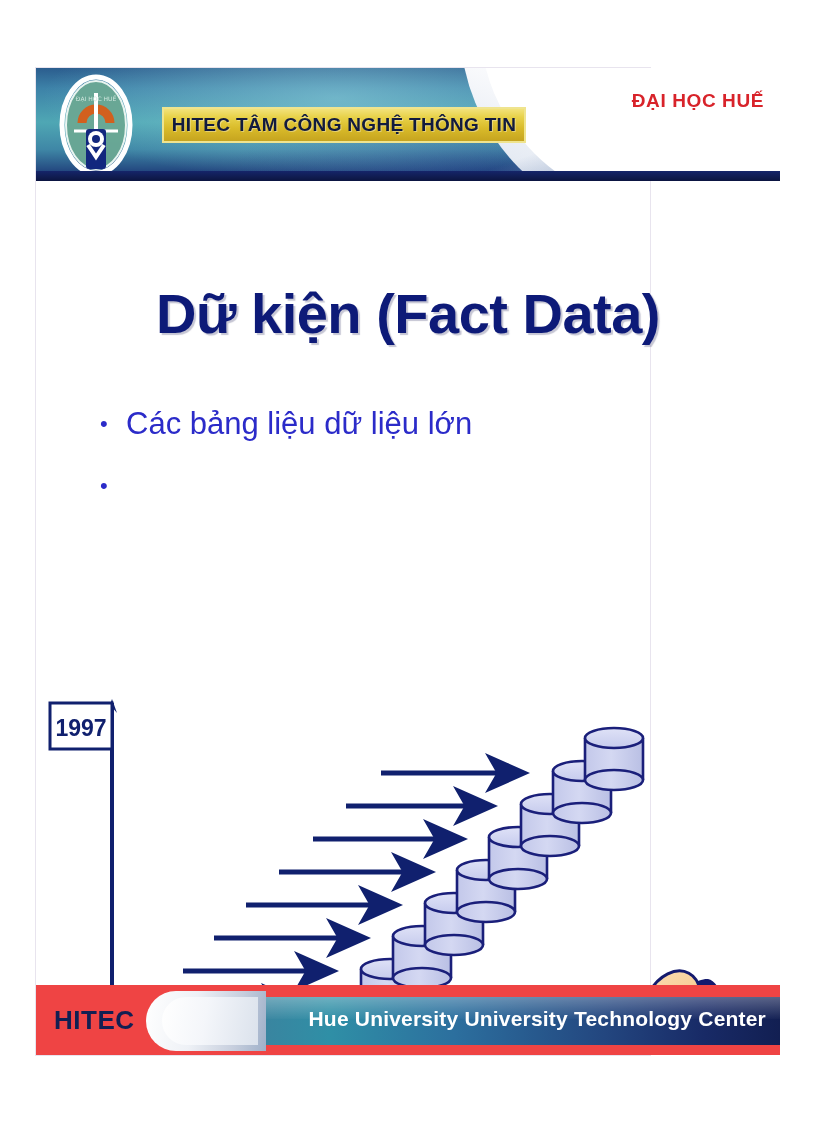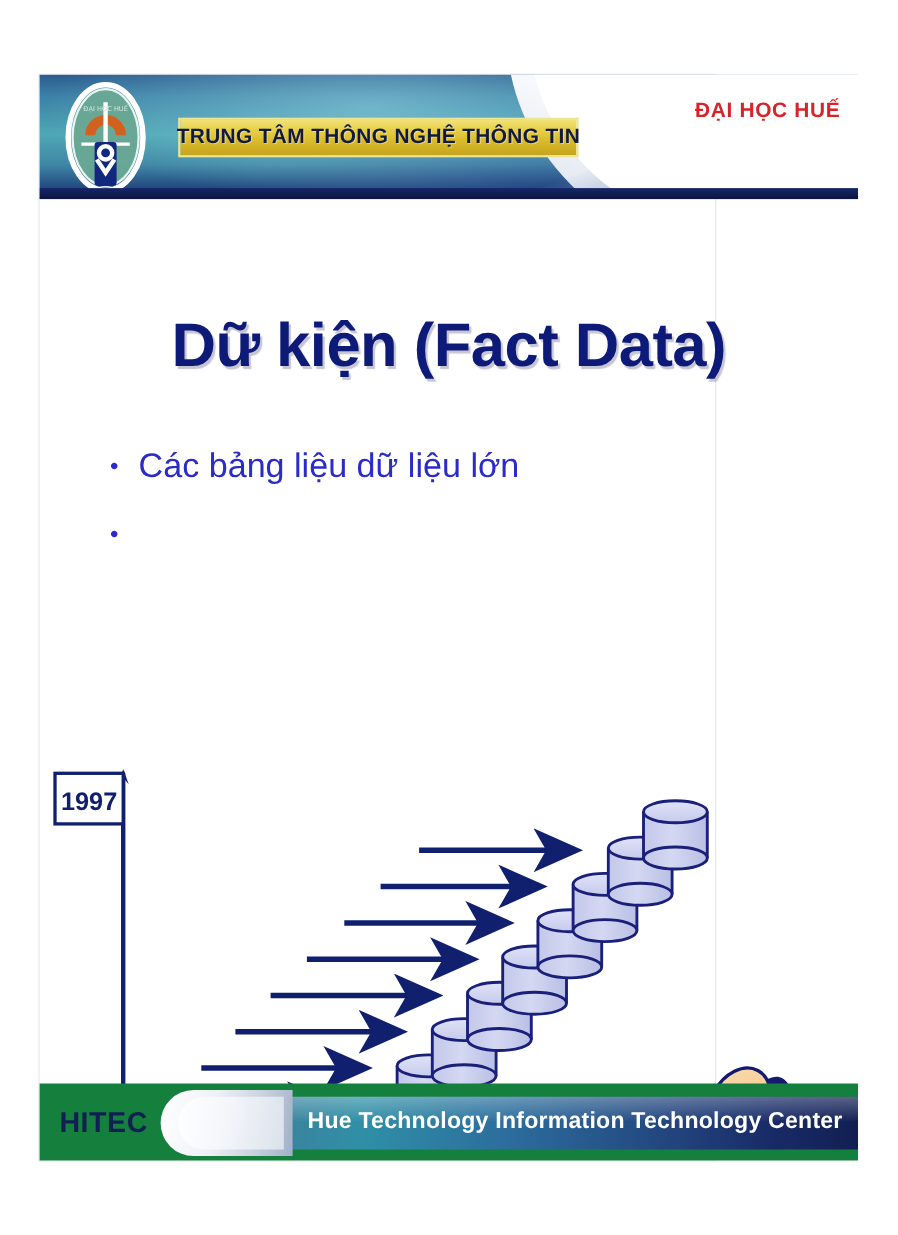--- a/index.html
+++ b/index.html
@@ -184,21 +184,21 @@
   }
   .diagram svg { display:block; }
 
   
   .footer {
     position: absolute;
     left: 0;
     bottom: 0;
     width: 744px;
     height: 70px;
-    background: #15803d;
+    background: #ef4444;
     overflow: hidden;
   }
   .footer-bar {
     position: absolute;
     left: 118px;
     top: 12px;
     width: 626px;
     height: 48px;
     background: linear-gradient(90deg, #5f7fae 0%, #3f7f9c 12%, #2f8fa6 28%, #2c6f9e 48%, #23467f 72%, #182a66 88%, #121f52 100%);
     border-radius: 26px 0 0 26px;
@@ -275,21 +275,21 @@
         <path d="M38 20 V92" stroke="#ffffff" stroke-width="4"></path>
         <rect x="28" y="56" width="20" height="40" rx="3" fill="#12277e"></rect>
         <circle cx="38" cy="66" r="8" fill="#ffffff"></circle>
         <circle cx="38" cy="66" r="4" fill="#12277e"></circle>
         <path d="M30 72 L38 84 L46 72" fill="none" stroke="#ffffff" stroke-width="4"></path>
         <text x="38" y="28" font-size="6" fill="#cfe7de" text-anchor="middle" font-family="DejaVu Sans, sans-serif">ĐẠI HỌC HUẾ</text>
       </svg>
     </div>
 
     <div class="center-banner">
-      <span>TRUNG TÂM THÔNG NGHỆ THÔNG TIN</span>
+      <span>HITEC TÂM CÔNG NGHỆ THÔNG TIN</span>
     </div>
 
     <div class="header-bottom-bar"></div>
   </div>
 
   <div class="body-area">
 
     <div class="slide-title">Dữ kiện (Fact Data)</div>
 
     <div class="bullets">
@@ -451,16 +451,16 @@
       </svg>
     </div>
   </div>
 
   <div class="footer">
     <div class="footer-bar"></div>
     <div class="footer-bar-gloss"></div>
     <div class="footer-arc"></div>
     <div class="footer-arc2"></div>
     <div class="footer-hitec">HITEC</div>
-    <div class="footer-text">Hue Technology Information Technology Center</div>
+    <div class="footer-text">Hue University University Technology Center</div>
   </div>
 
 </div>
 
 </body></html>

